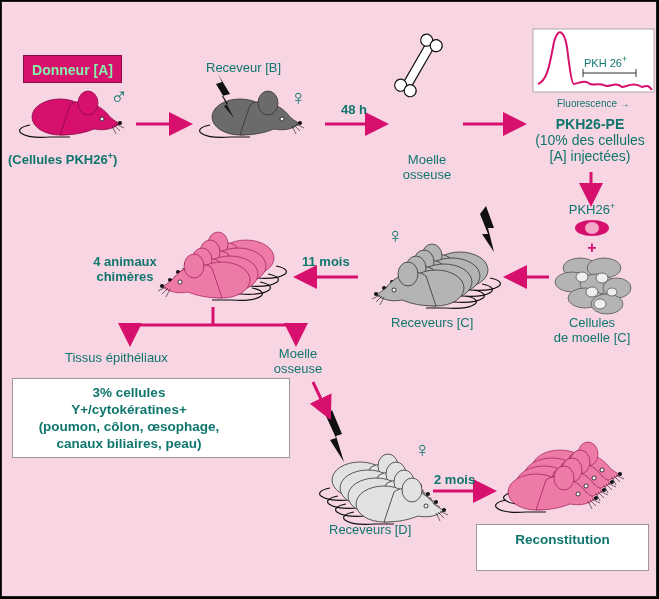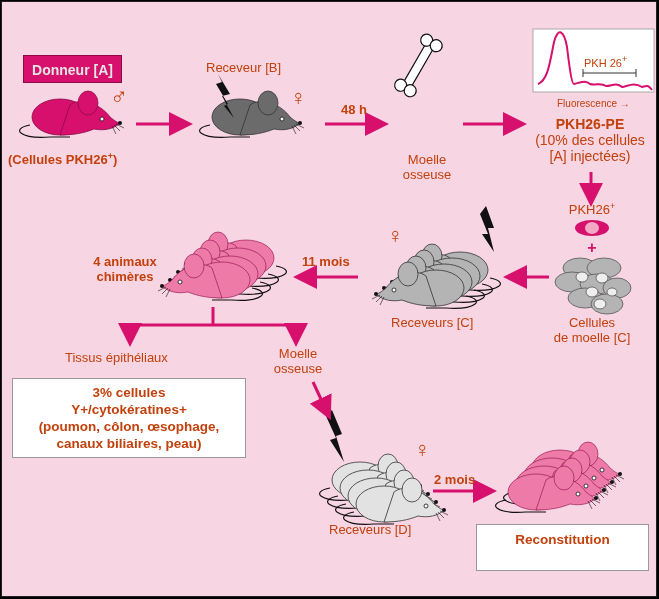--- a/index.html
+++ b/index.html
@@ -1,22 +1,22 @@
 <!DOCTYPE html>
 <html><head>
 <meta charset="utf-8">
 <style>
   html, body { margin:0; padding:0; }
   body { width:659px; height:599px; position:relative; overflow:hidden; background:#000; font-family:"Liberation Sans", sans-serif; }
   #frame { position:absolute; left:1px; top:1px; width:656px; height:596px; background:#f8d5e3; border:1px solid #222; box-sizing:border-box; }
-  .txt { position:absolute; color:#c2410c; font-size:13px; line-height:15px; white-space:nowrap; }
+  .txt { position:absolute; color:#0f766e; font-size:13px; line-height:15px; white-space:nowrap; }
   .c { text-align:center; }
   .b { font-weight:bold; }
   .box { position:absolute; background:#fff; border:1px solid #999; box-sizing:border-box; }
-  #donor-label { position:absolute; left:21px; top:53px; width:99px; height:28px; background:#d6106c; color:#e5e5e5; font-weight:bold; font-size:14px; line-height:28px; text-align:center; border:1px solid #8c0a48; box-sizing:border-box; }
+  #donor-label { position:absolute; left:21px; top:53px; width:99px; height:28px; background:#d6106c; color:#86efac; font-weight:bold; font-size:14px; line-height:28px; text-align:center; border:1px solid #8c0a48; box-sizing:border-box; }
   svg.overlay { position:absolute; left:0; top:0; }
   sup { font-size:9px; line-height:0; }
 </style>
 </head>
 <body>
 
 <div id="frame">
 
 <svg class="overlay" width="656" height="596" viewBox="0 0 656 596">
   <defs>
@@ -210,21 +210,21 @@
   <div>chimères</div>
 </div>
 
 <div class="txt" style="left:63px;top:348px;">Tissus épithéliaux</div>
 
 <div class="txt c" style="left:266px;top:344px;width:60px;">
   <div>Moelle</div>
   <div>osseuse</div>
 </div>
 
-<div class="box" style="left:10px;top:376px;width:234px;height:80px;">
+<div class="box" style="left:10px;top:376px;width:278px;height:80px;">
   <div class="txt c b" style="left:0;top:5px;width:232px;line-height:17px;font-size:13.5px;">
     <div>3% cellules</div>
     <div>Y+/cytokératines+</div>
     <div>(poumon, côlon, œsophage,</div>
     <div>canaux biliaires, peau)</div>
   </div>
 </div>
 
 <div class="txt" style="left:327px;top:520px;">Receveurs [D]</div>
 <div class="txt" style="left:412px;top:436px;font-size:22px;line-height:24px;">♀</div>

